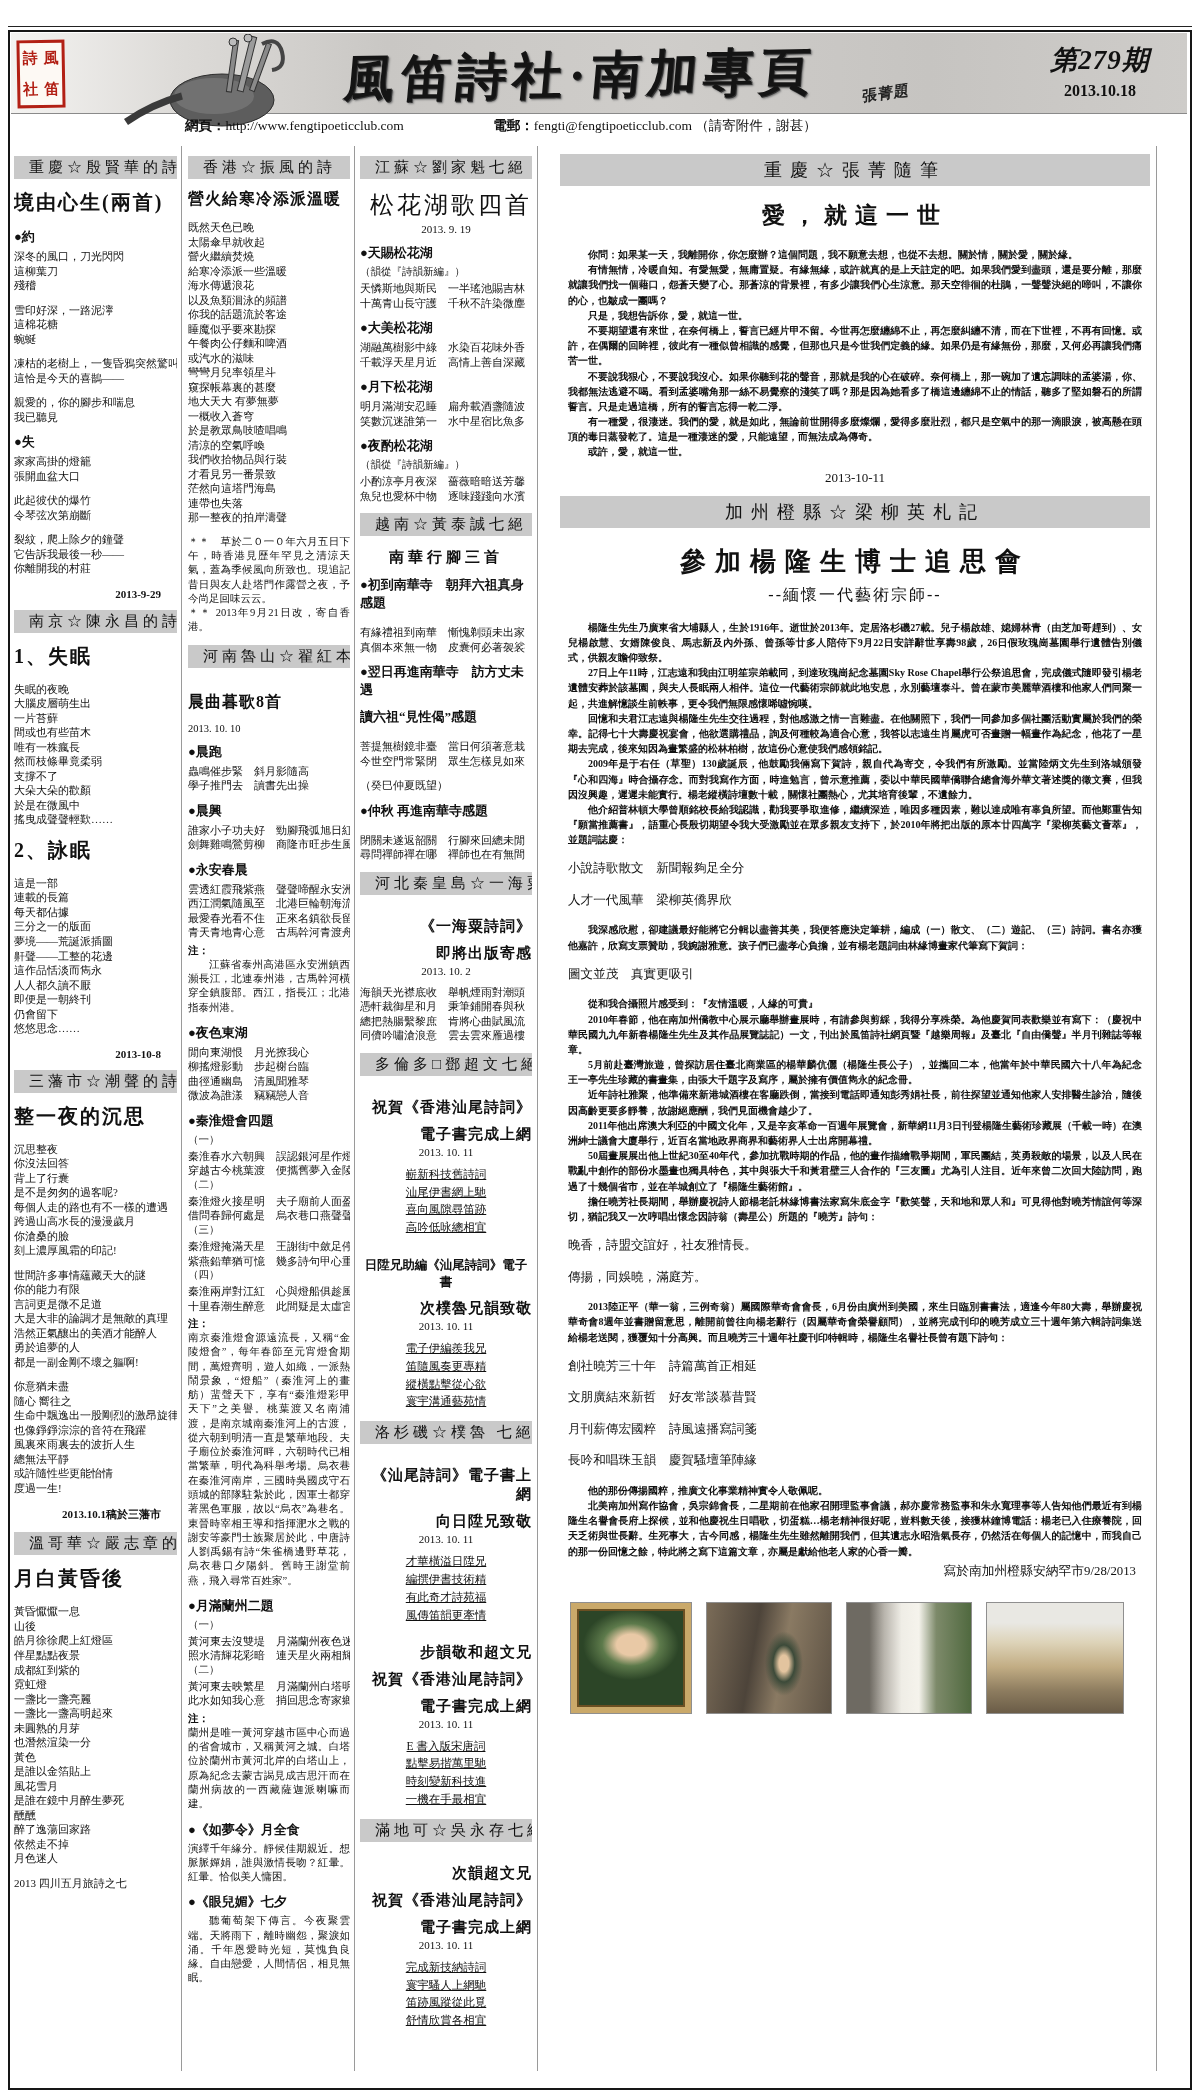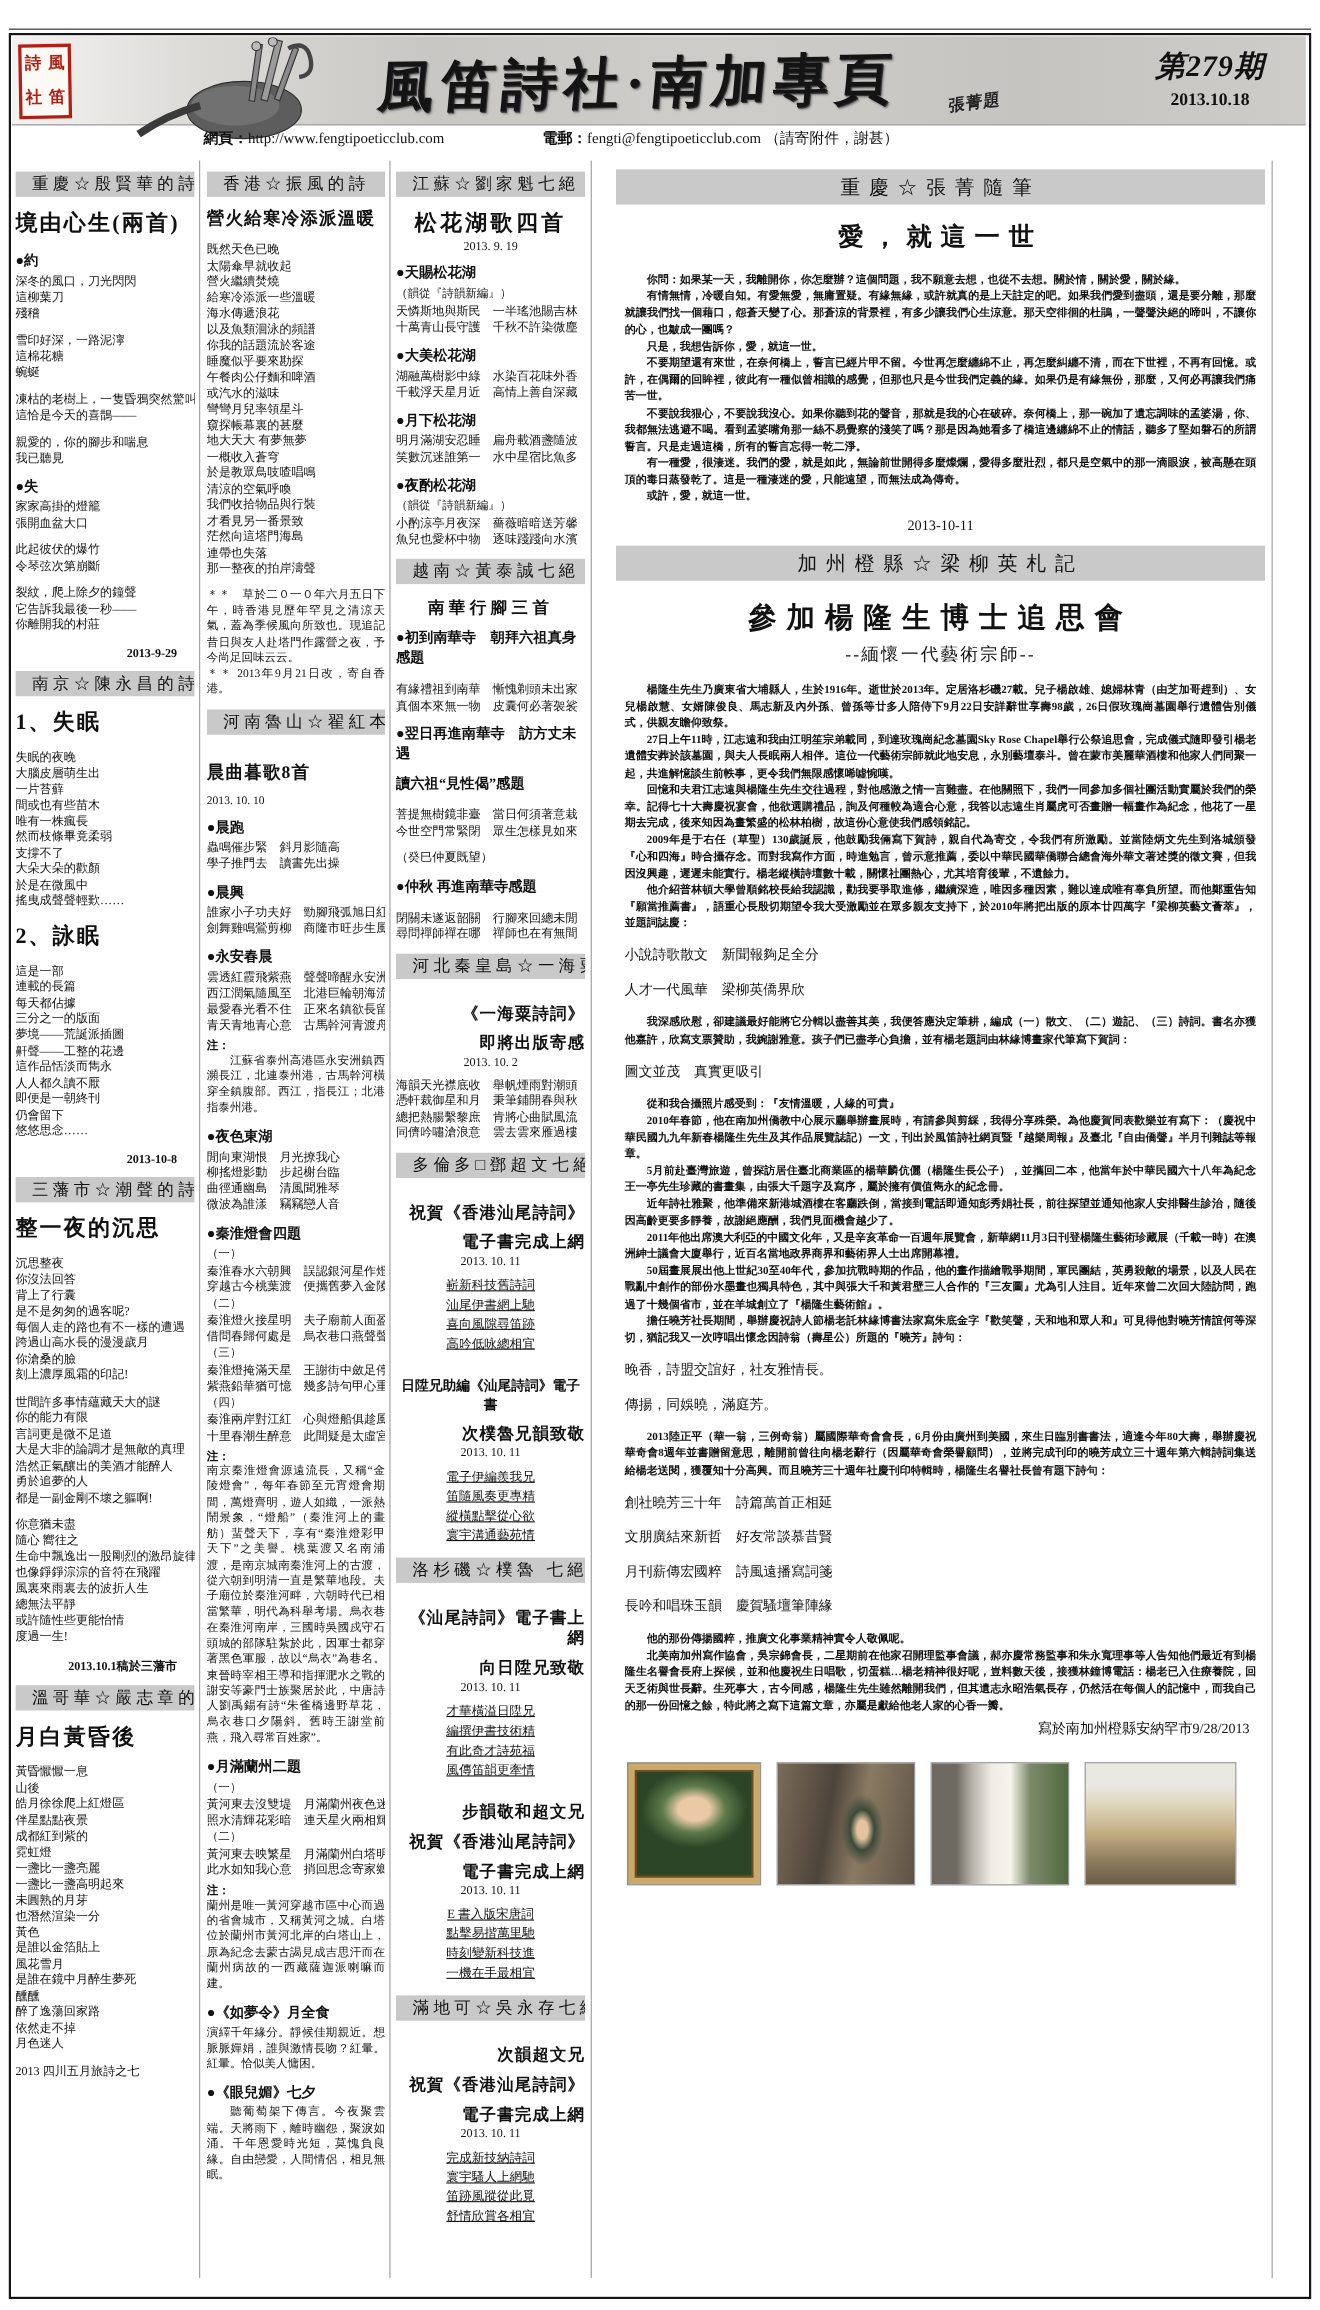--- a/index.html
+++ b/index.html
@@ -26,21 +26,21 @@
   .contact{position:absolute;left:185px;top:117px;width:1000px;font-size:13.5px;white-space:nowrap;}
   .contact .lbl{font-weight:700;}
   .contact .gap{display:inline-block;width:86px;}
   .divider{position:absolute;top:146px;width:1px;height:1925px;background:#9a9a9a;}
   .col{position:absolute;top:146px;overflow:hidden;}
   
   .b-bar{background:#c9c9c9;text-align:center;font-size:15px;letter-spacing:4px;padding:2px 15px;margin:10px 0 4px;white-space:nowrap;}
   [data-col="col4"] .b-bar{font-size:18px;letter-spacing:8px;padding:4px 0;margin:8px 0 6px;}
   .b-h1{font-size:20px;font-weight:700;letter-spacing:2px;margin:10px 0 12px;}
   .b-h1s{font-size:16px;font-weight:700;letter-spacing:1px;margin:10px 0 10px;}
-  .b-hc1{font-size:20px;font-weight:700;text-align:center;letter-spacing:3px;margin:10px 0 2px;}
+  .b-hc1{font-size:24px;font-weight:400;text-align:right;letter-spacing:3px;margin:10px 0 2px;}
   .b-hc3{font-size:15px;font-weight:700;text-align:center;letter-spacing:4px;margin:12px 0 4px;}
   .b-hc2{font-size:15px;font-weight:700;text-align:right;letter-spacing:1px;margin:8px 0 2px;}
   .b-h2{font-size:13px;font-weight:700;margin:9px 0 3px;}
   .b-h2c{font-size:12.5px;font-weight:700;text-align:center;margin:10px 0 2px;}
   .b-sub{font-size:10.5px;margin:0 0 2px;}
   .b-line{font-size:11px;line-height:1.32;white-space:nowrap;}
   .b-qline{font-size:11.5px;line-height:1.55;text-align:center;text-decoration:underline;}
   .b-date{font-size:11px;font-weight:700;text-align:right;padding-right:16px;margin:12px 0 6px;}
   .b-cdate{font-size:11px;text-align:center;margin:0 0 8px;}
   .b-para{font-size:10.5px;line-height:1.36;text-align:justify;text-indent:2em;}

